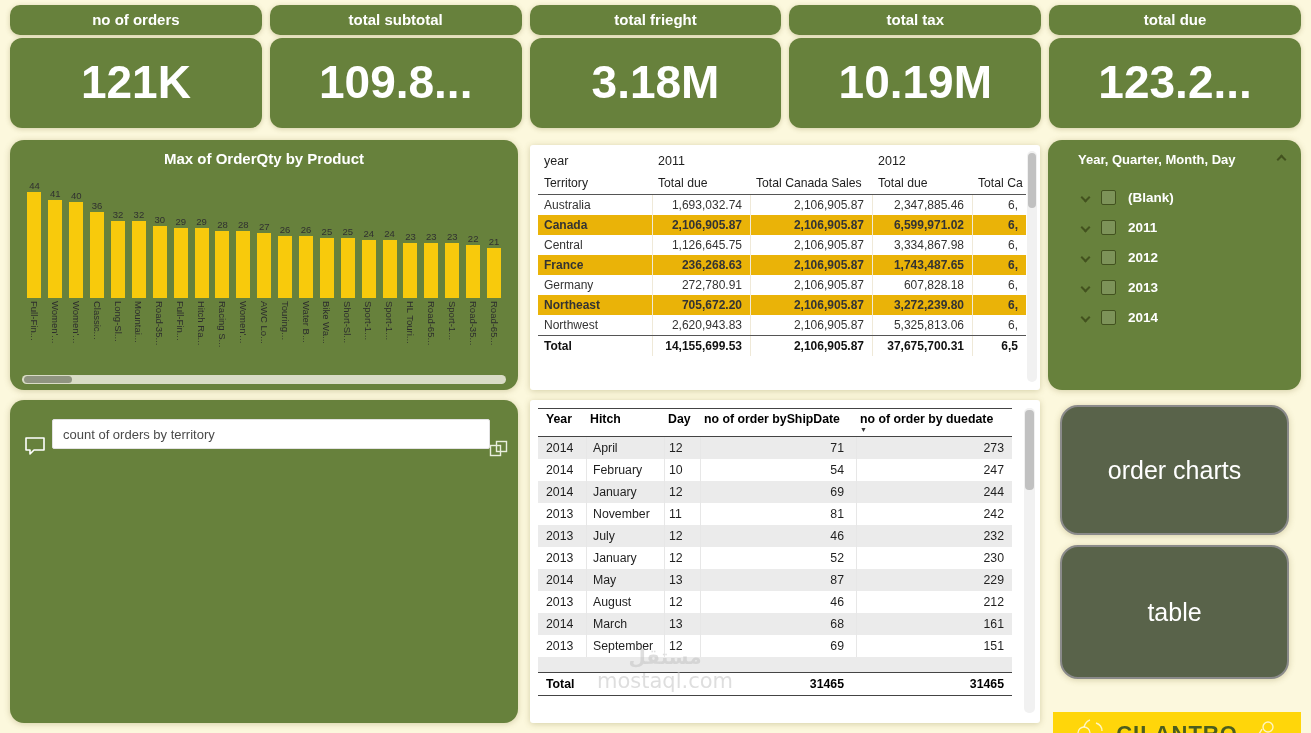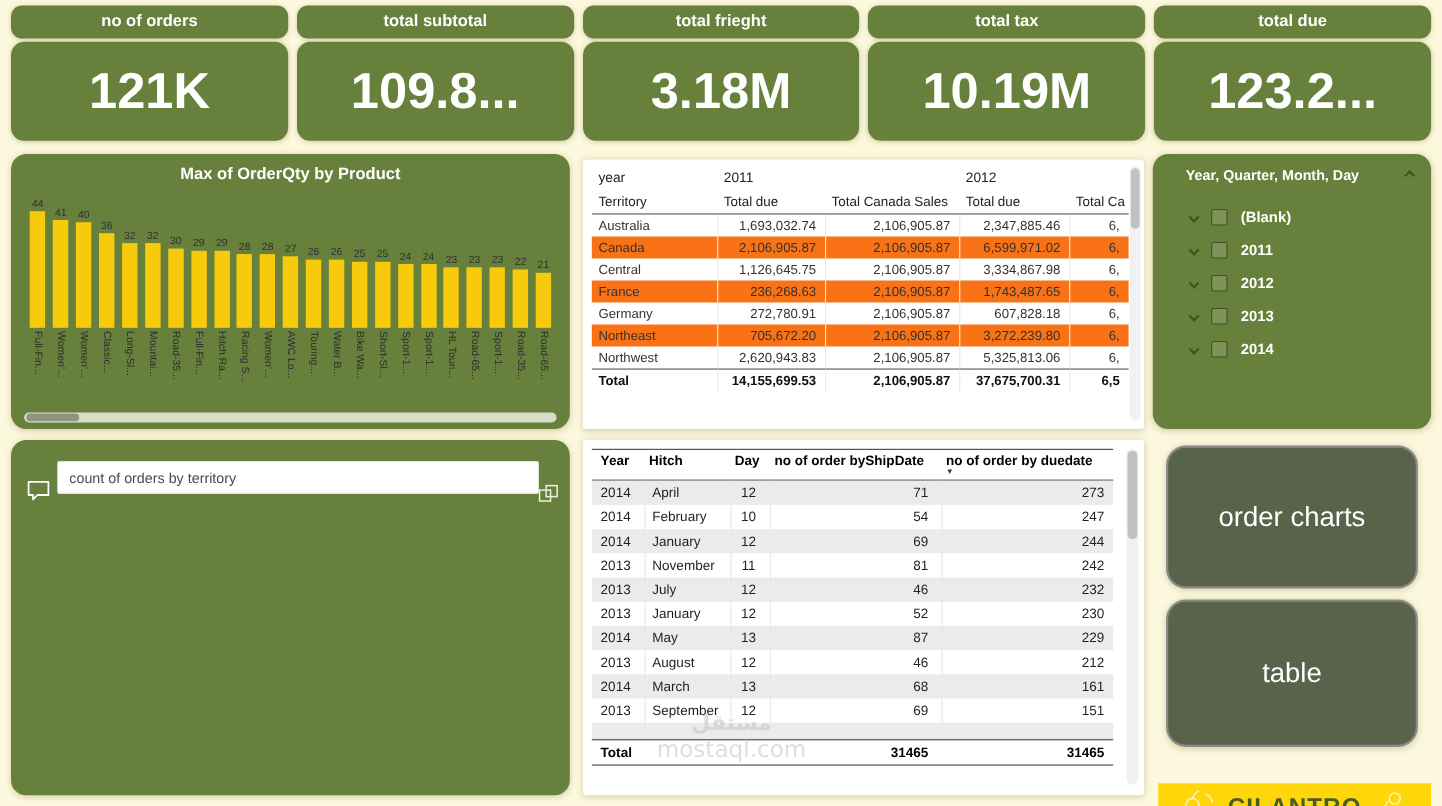--- a/index.html
+++ b/index.html
@@ -35,21 +35,21 @@
   
   .matrix-panel { left:530px; top:145px; width:510px; height:245px; padding:5px 14px 0 8px; }
   .m-grid { display:grid; grid-template-columns:114px 98px 122px 100px 1fr; align-items:center; }
   .mc { font-size:12px; color:#333; padding:3px 8px 3px 6px; white-space:nowrap; overflow:hidden; }
   .mc.left { text-align:left; }
   .mc.right { text-align:right; }
   .m-years .mc { font-size:12.5px; color:#222; padding:4px 6px; }
   .m-cols { border-bottom:1px solid #555; }
   .m-cols .mc { font-size:12.2px; color:#222; padding:4px 6px; }
   .m-row .mc + .mc, .m-total .mc + .mc { border-left:1px solid #efe9d8; }
-  .m-row.alt { background:#f97316; }
+  .m-row.alt { background:#eab308;font-weight:bold; }
   .m-total { border-top:1px solid #555; }
   .m-total .mc { font-weight:700; color:#111; }
   .v-scrollbar { position:absolute; width:10px; background:#f1f1f1; border-radius:5px; }
   .v-thumb { position:absolute; left:1px; width:8px; background:#c1c1c1; border-radius:4px; }
   .matrix-panel .v-scrollbar { right:3px; top:6px; bottom:8px; }
   .matrix-panel .v-thumb { top:2px; height:55px; }
 
   
   .slicer-panel { left:1048px; top:140px; width:253px; height:250px; }
   .slicer-title { position:absolute; left:30px; top:12px; color:#fff; font-size:13px; font-weight:700; }
@@ -72,21 +72,21 @@
   .table-panel { left:530px; top:400px; width:510px; height:323px; padding:8px 0 0 8px; }
   .t-grid { display:grid; grid-template-columns:48px 78px 36px 156px 156px; width:474px; }
   .tc { font-size:12.3px; color:#1f1f1f; padding:4px 4px; white-space:nowrap; overflow:hidden; min-height:13px; }
   .t-head { border-top:1px solid #444; border-bottom:1px solid #444; align-items:start; }
   .t-head .tc { font-weight:700; color:#000; text-align:left; padding-top:3px; padding-bottom:2px; }
   .t-head .c0 { padding-left:8px; }
   .th-label { display:block; }
   .sort { display:block; font-size:7px; color:#333; line-height:8px; }
   .t-row .c0 { text-align:left; padding-left:8px; }
   .t-row .c1 { text-align:left; padding-left:6px; }
-  .t-row .c2 { text-align:center; padding-right:8px; }
+  .t-row .c2 { text-align:left; padding-right:8px; }
   .t-row .c3 { text-align:right; padding-right:12px; }
   .t-row .c4 { text-align:right; padding-right:8px; }
   .t-row .tc + .tc { border-left:1px solid #e7e7e7; }
   .t-row.alt { background:#ebebeb; }
   .t-row.clipped { height:15px; overflow:hidden; }
   .t-total { border-top:1px solid #444; border-bottom:1px solid #444; }
   .t-total .tc { font-weight:700; color:#000; }
   .t-total .c0 { text-align:left; padding-left:8px; }
   .t-total .c3 { text-align:right; padding-right:12px; }
   .t-total .c4 { text-align:right; padding-right:8px; }

